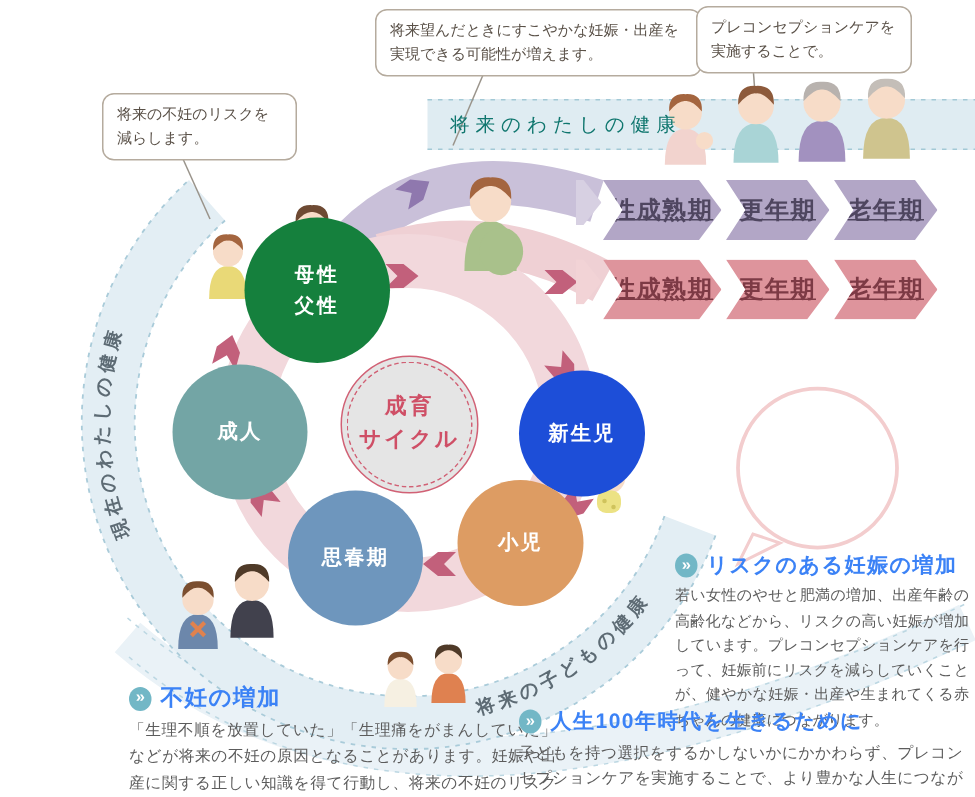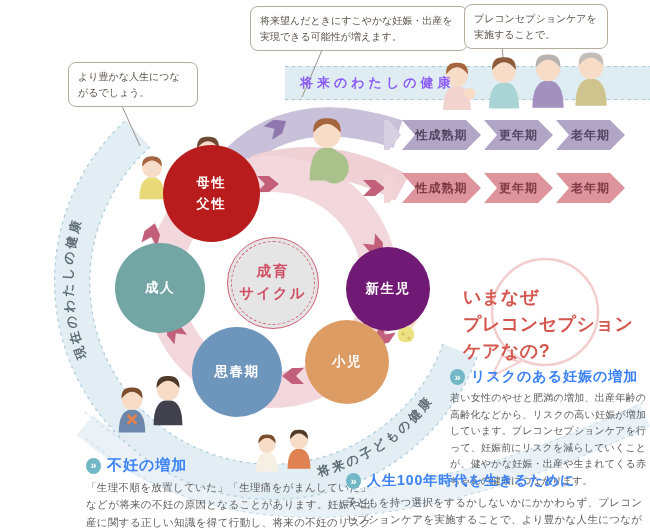--- a/index.html
+++ b/index.html
@@ -4,38 +4,38 @@
 <style>
   html,body{margin:0;padding:0;background:#fff;}
   #stage{position:relative;width:650px;height:531px;background:#fff;overflow:hidden;
          font-family:"Liberation Sans","DejaVu Sans",sans-serif;color:#4a4a4a;}
   #bg{position:absolute;left:0;top:0;z-index:0;}
   .abs{position:absolute;z-index:2;}
   
   .bubble{background:#fff;border:1px solid #b5ab9e;border-radius:8px;
           padding:6px 9px;font-size:10px;line-height:1.55;color:#5a5148;z-index:3;}
   
-  .band-label{font-size:13px;font-weight:bold;letter-spacing:4px;color:#8b5cf6;}
-  
-  .chev{position:absolute;height:30px;display:flex;align-items:center;justify-content:center;
-        font-size:12px;font-weight:bold;letter-spacing:1px;
-        clip-path:polygon(0 0,calc(100% - 15px) 0,100% 50%,calc(100% - 15px) 100%,0 100%,13px 50%);}
+  .band-label{font-size:13px;font-weight:normal;letter-spacing:4px;color:#0f766e;}
+  
+  .chev{position:absolute;height:40px;display:flex;align-items:center;justify-content:center;
+        font-size:16px;font-weight:bold;letter-spacing:1px;
+        clip-path:polygon(0 0,calc(100% - 15px) 0,100% 50%,calc(100% - 15px) 100%,0 100%,13px 50%);text-decoration:underline;}
   .chev.purple{background:#b2a6c6;color:#4f4660;}
   .chev.pink{background:#de949c;color:#7d3a45;}
   .lead{position:absolute;height:30px;width:17px;
         clip-path:polygon(0 0,5px 0,100% 50%,5px 100%,0 100%);}
   .lead.purple{background:#d7d0e2;}
   .lead.pink{background:#f2d3d6;}
   
   .node{position:absolute;border-radius:50%;display:flex;flex-direction:column;
         align-items:center;justify-content:center;color:#fff;font-weight:bold;
         font-size:13px;letter-spacing:2px;line-height:1.55;text-align:center;z-index:2;}
   .node.single{font-size:13.5px;letter-spacing:1.5px;}
-  #node-parent,#node-pregnancy{background:#b91c1c;}
-  #node-newborn{background:#701a75;}
+  #node-parent,#node-pregnancy{background:#15803d;}
+  #node-newborn{background:#1d4ed8;}
   #node-child{background:#dd9c63;}
   #node-adolescent{background:#6e96bd;}
   #node-adult{background:#73a5a5;}
   .center-circle{position:absolute;left:227px;top:237px;width:90px;height:90px;border-radius:50%;
         background:#e5e5e5;border:1.5px solid #d16175;display:flex;flex-direction:column;
         align-items:center;justify-content:center;z-index:2;}
   .center-circle .inner-ring{position:absolute;inset:3px;border:1px dashed #d16175;border-radius:50%;}
   .center-circle .t{color:#cf4f66;font-weight:bold;font-size:14.5px;letter-spacing:2px;line-height:1.5;z-index:1;}
   
   .headline{font-size:18px;font-weight:bold;color:#d4574e;line-height:1.5;letter-spacing:0.5px;z-index:3;}
@@ -176,21 +176,21 @@
         <circle cx="0" cy="-4" r="9.5" fill="#f7dcc8"></circle>
         <path d="M-9.5,-5 Q-10,-15.5 0,-15 Q10,-15.5 9.5,-5 Q4,-11.5 0,-11 Q-4,-11.5 -9.5,-5 Z" fill="#4f3a28"></path>
       </g>
     </g>
   </svg>
 
   <div class="abs band-label" style="left:300px;top:74px;">将来のわたしの健康</div>
 
   <div class="abs bubble" style="left:250px;top:6px;width:198px;">将来望んだときにすこやかな妊娠・出産を実現できる可能性が増えます。</div>
   <div class="abs bubble" style="left:464px;top:4px;width:124px;">プレコンセプションケアを実施することで。</div>
-  <div class="abs bubble" style="left:68px;top:62px;width:110px;">より豊かな人生につながるでしょう。</div>
+  <div class="abs bubble" style="left:68px;top:62px;width:110px;">将来の不妊のリスクを減らします。</div>
 
   <div class="lead purple" style="left:384px;top:120px;"></div>
   <div class="chev purple" style="left:402px;top:120px;width:79px;">性成熟期</div>
   <div class="chev purple" style="left:484px;top:120px;width:69px;">更年期</div>
   <div class="chev purple" style="left:556px;top:120px;width:69px;">老年期</div>
 
   <div class="lead pink" style="left:384px;top:173px;"></div>
   <div class="chev pink" style="left:402px;top:173px;width:79px;">性成熟期</div>
   <div class="chev pink" style="left:484px;top:173px;width:69px;">更年期</div>
   <div class="chev pink" style="left:556px;top:173px;width:69px;">老年期</div>
@@ -203,25 +203,20 @@
   <div class="node single" id="node-child" style="left:305px;top:320px;width:84px;height:84px;">小児</div>
   <div class="node single" id="node-adolescent" style="left:192px;top:327px;width:90px;height:90px;">思春期</div>
   <div class="node single" id="node-adult" style="left:115px;top:243px;width:90px;height:90px;">成人</div>
 
   <div class="center-circle">
     <div class="inner-ring"></div>
     <span class="t">成育</span>
     <span class="t">サイクル</span>
   </div>
 
-  <div class="abs headline" style="left:463px;top:284px;">
-    <div>いまなぜ</div>
-    <div>プレコンセプション</div>
-    <div>ケアなの?</div>
-  </div>
 
   <div class="abs section" style="left:450px;top:368px;width:196px;">
     <div class="hrow">
       <span class="ic">»</span>
       <h3>リスクのある妊娠の増加</h3>
     </div>
     <p>若い女性のやせと肥満の増加、出産年齢の高齢化などから、リスクの高い妊娠が増加しています。プレコンセプションケアを行って、妊娠前にリスクを減らしていくことが、健やかな妊娠・出産や生まれてくる赤ちゃんの健康につながります。</p>
   </div>
 
   <div class="abs section small" style="left:86px;top:456px;width:285px;">

